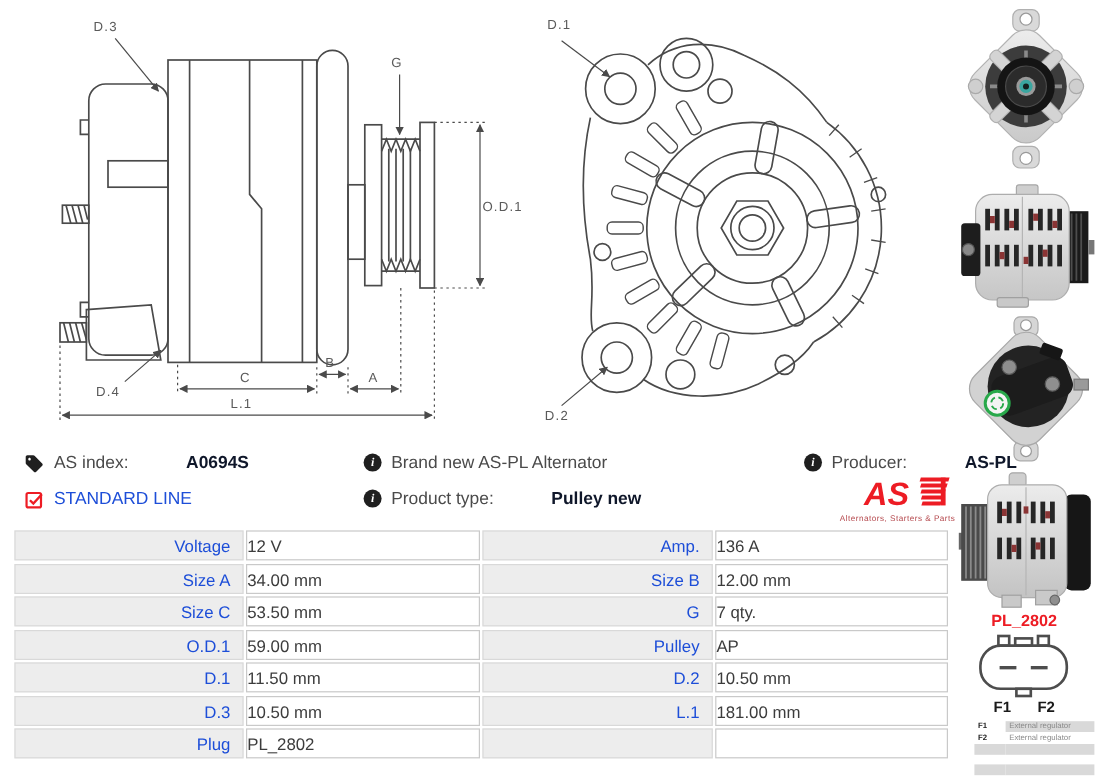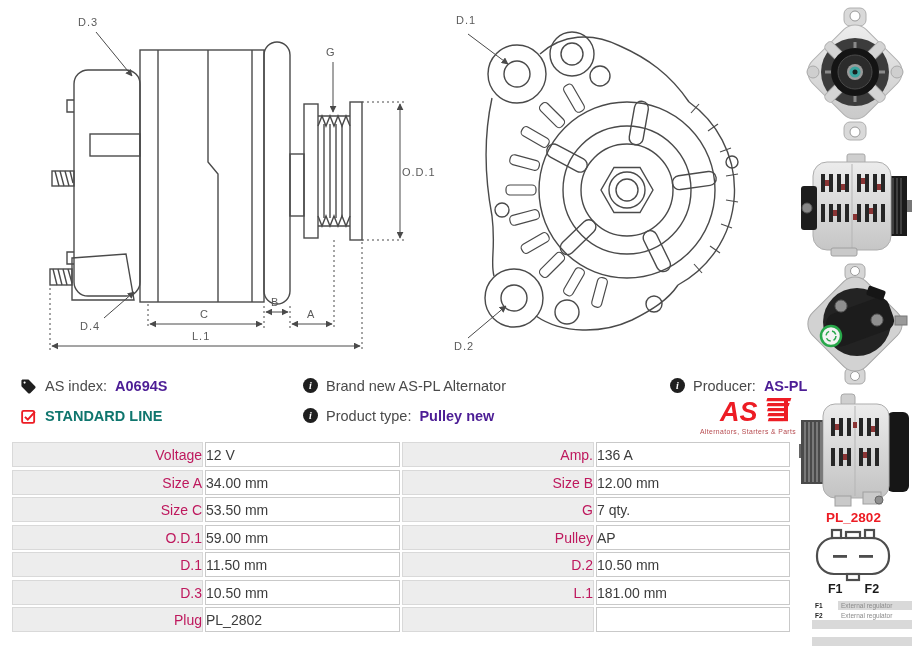--- a/index.html
+++ b/index.html
@@ -11,37 +11,37 @@
   .draw svg text{font-family:"Liberation Sans",sans-serif;font-size:11px;fill:#5a5a5a;letter-spacing:1px;}
   #side-draw{left:8px;top:4px;}
   #front-draw{left:442px;top:4px;}
 
   
   .photo{position:absolute;left:797px;width:116px;}
 
   
   .info-item{position:absolute;display:flex;align-items:flex-start;gap:8px;
              font-size:14.5px;color:#4a4a4a;white-space:nowrap;height:18px;}
-  .info-item .b{font-weight:bold;color:#4c1d95;}
-  .red-text{color:#0f766e;font-weight:bold;}
+  .info-item .b{font-weight:bold;color:#0f172a;margin-left:40px;}
+  .red-text{color:#1d4ed8;font-weight:normal;}
   .info-icon{width:15px;height:15px;border-radius:50%;background:#1f1f1f;color:#fff;
              font-size:10px;font-weight:bold;font-style:italic;line-height:15px;text-align:center;
              font-family:"Liberation Serif",serif;flex:0 0 15px;}
   .mini-icon{width:17px;height:17px;flex:0 0 17px;}
 
   
   .as-logo{position:absolute;left:698px;top:396px;width:100px;text-align:center;}
   .as-logo .tagline{font-size:6.8px;color:#b5484d;letter-spacing:.4px;margin-top:-2px;}
 
   
   .spec-table{position:absolute;left:12px;top:442px;width:778px;
               display:grid;grid-template-columns:191px 195px 192px 194px;
               grid-auto-rows:25px;column-gap:2px;row-gap:2.5px;font-size:14px;}
   .spec-table .cl{background:#ededed;border:1px solid #d9d9d9;text-align:right;
-                  line-height:24px;color:#be185d;}
+                  padding-right:10px;line-height:24px;color:#1d4ed8;}
   .spec-table .cv{background:#fff;border:1px solid #c9c9c9;text-align:left;
                   padding-right:24px;line-height:24px;color:#3c3c3c;}
 
   
   .plug-title{position:absolute;left:790px;top:510px;width:127px;text-align:center;
               color:#ed1c24;font-weight:bold;font-size:13.5px;}
   .plug-svg{position:absolute;left:808px;top:528px;}
   .pin-labels{position:absolute;left:790px;top:582px;width:127px;display:flex;
               justify-content:center;gap:22px;font-size:12.5px;font-weight:bold;color:#1a1a1a;}
   .pin-table{position:absolute;left:812px;top:601px;width:100px;font-size:6.5px;}

